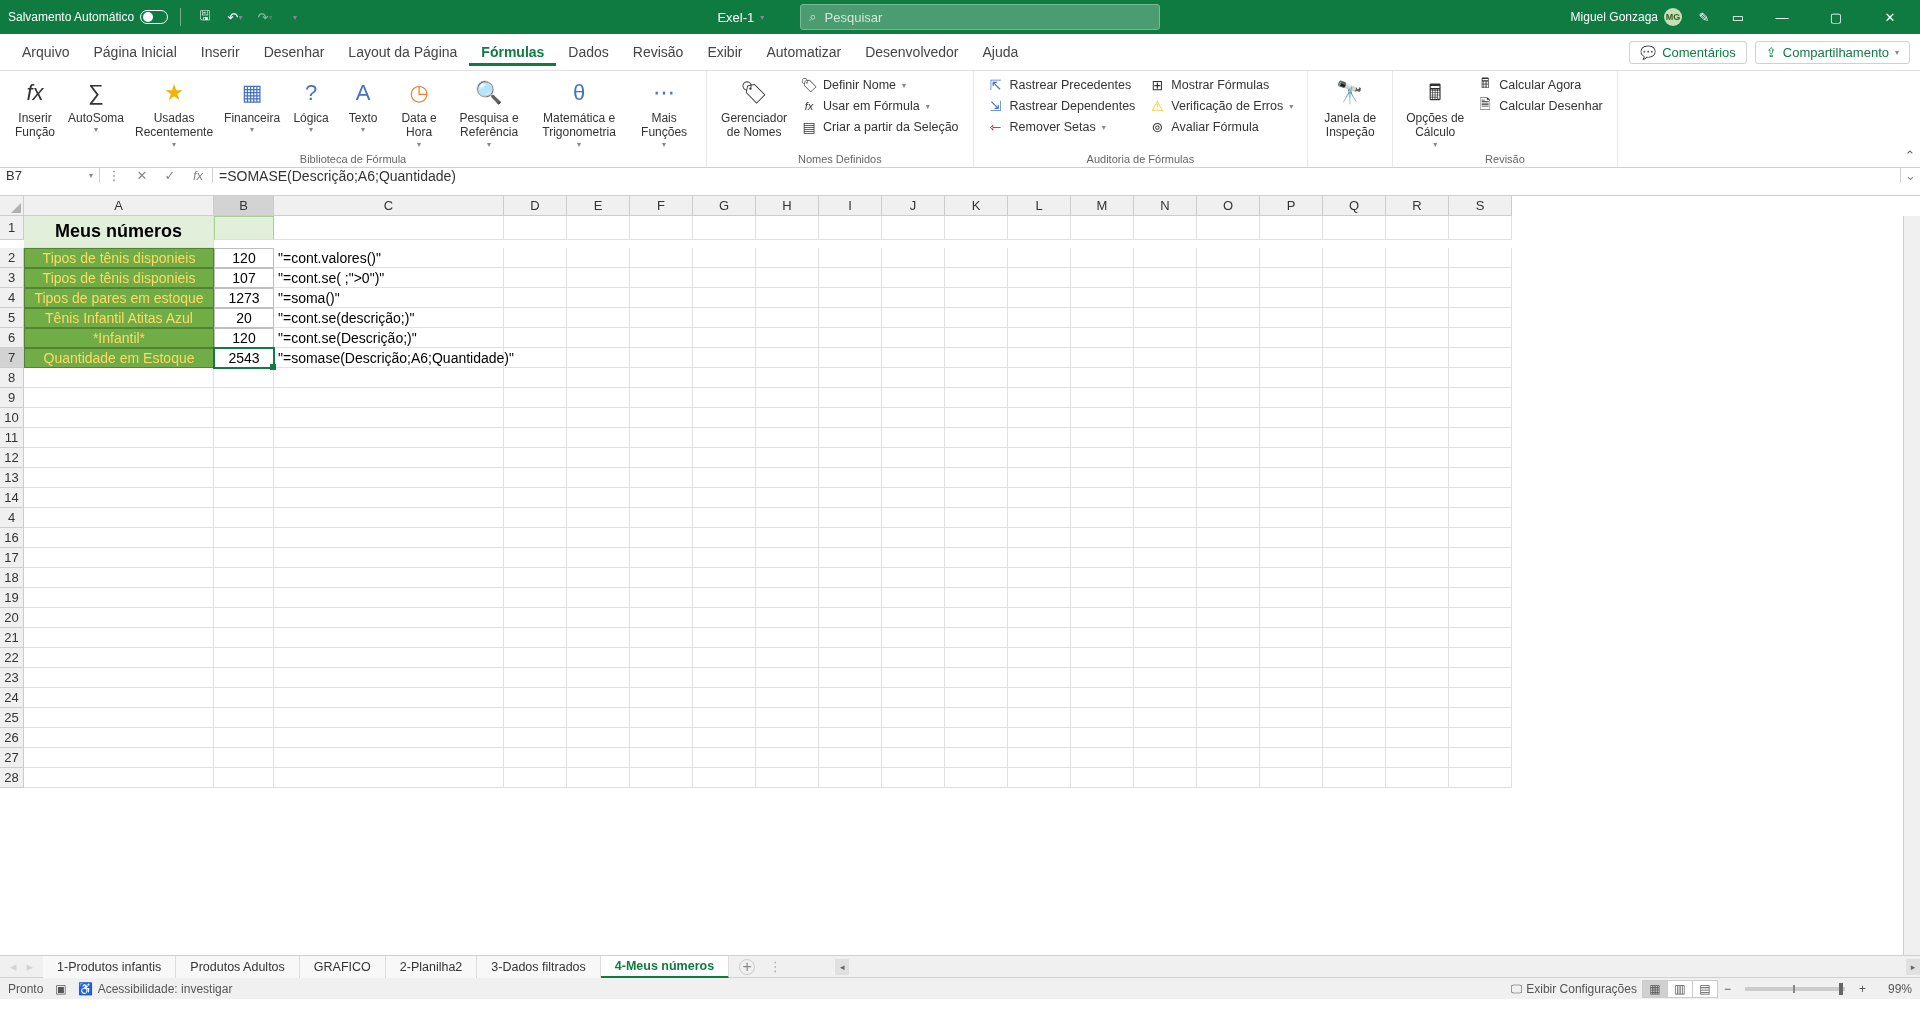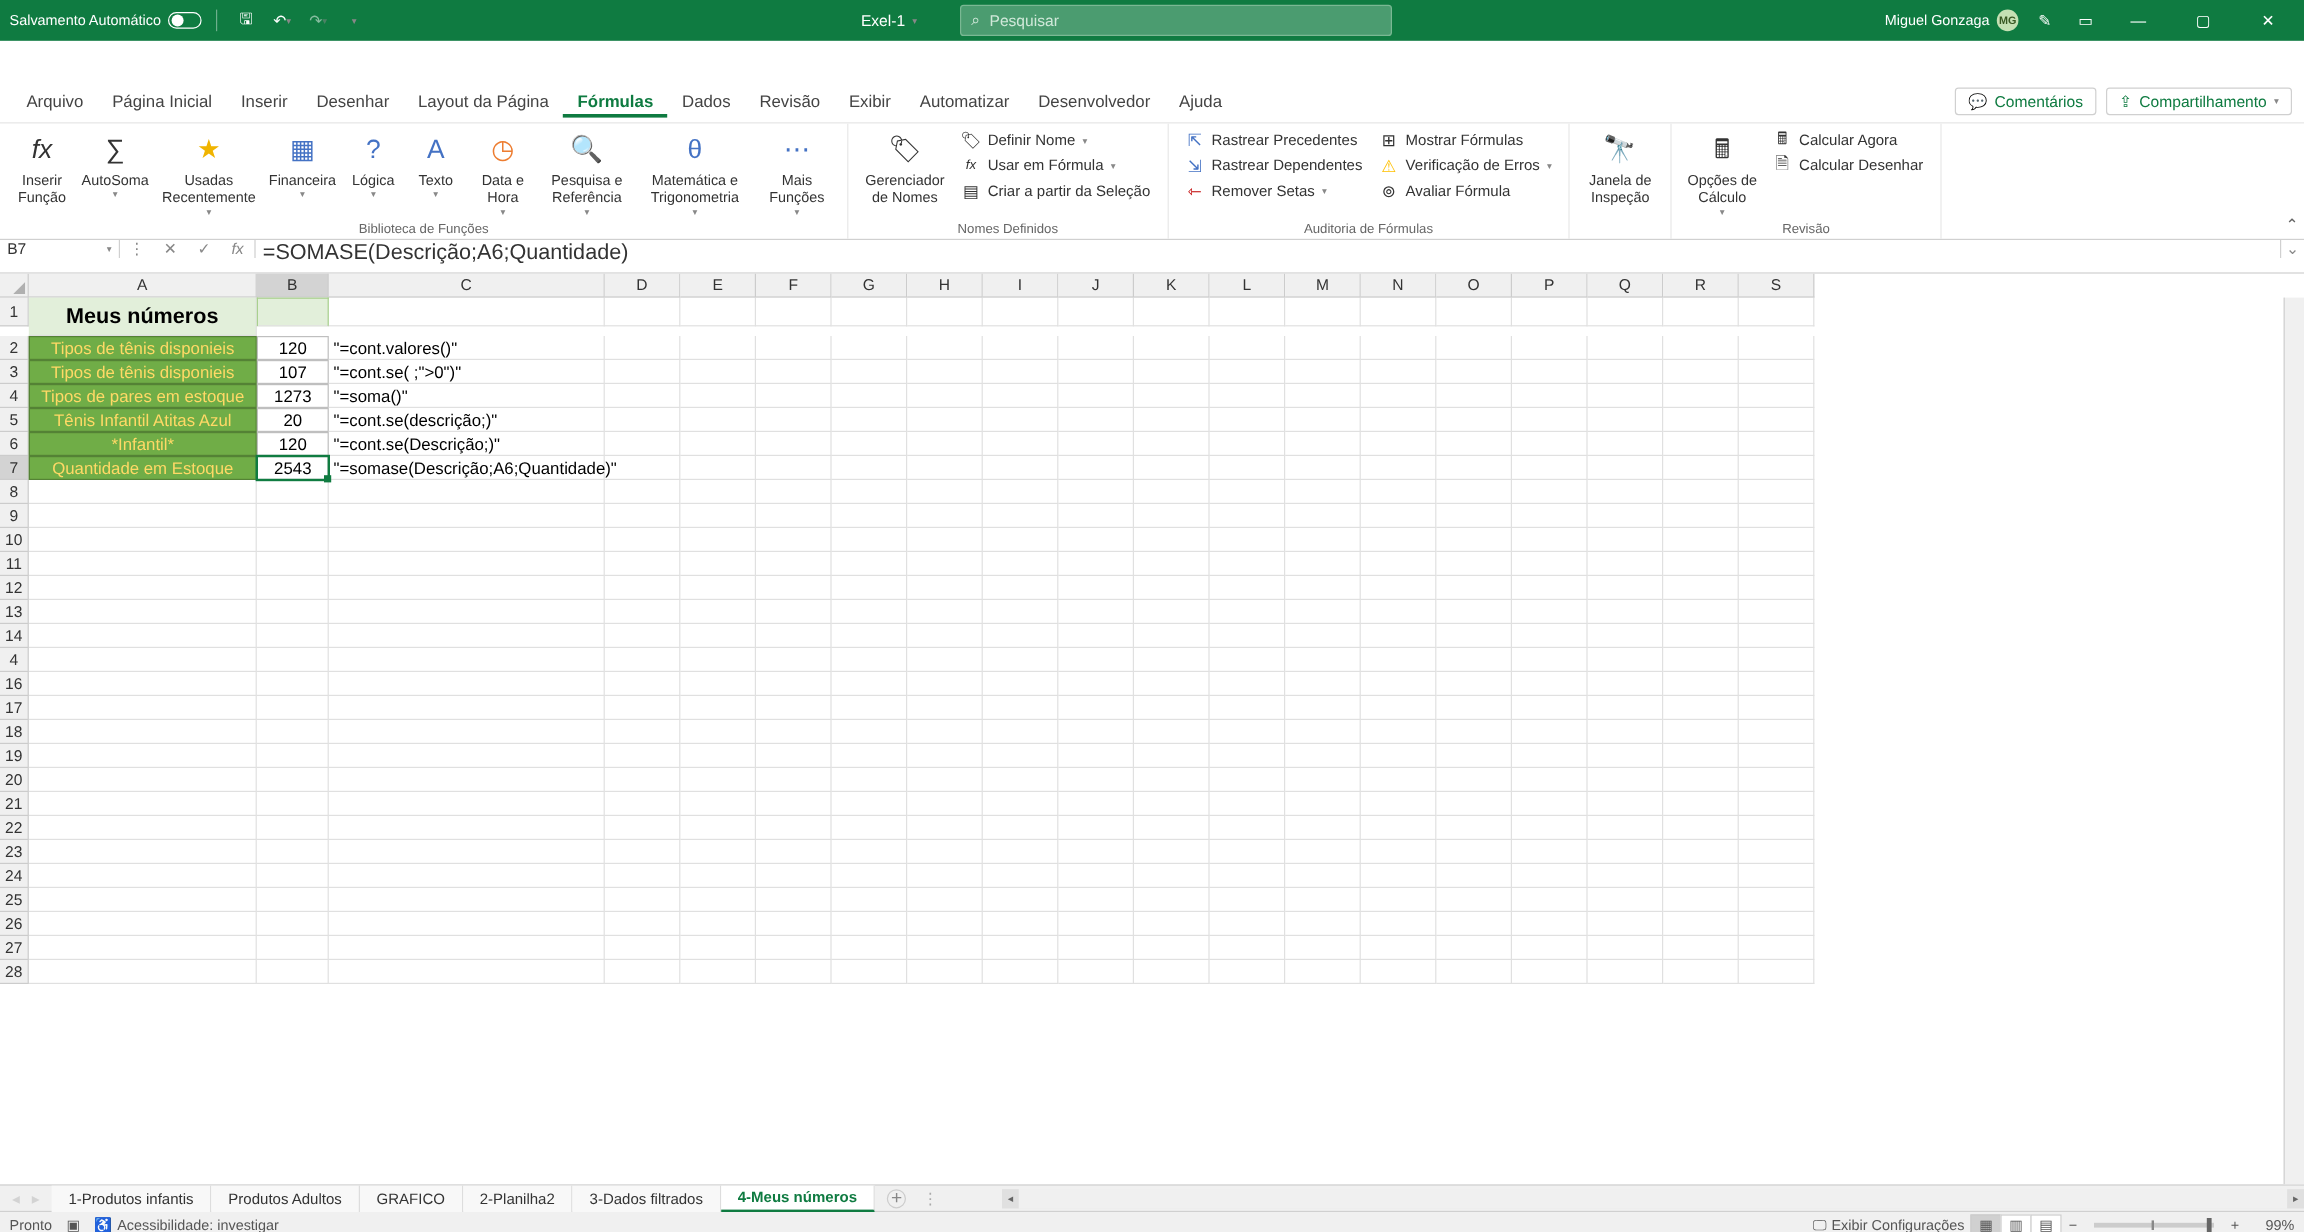--- a/index.html
+++ b/index.html
@@ -15,21 +15,21 @@
 .qat-btn { width: 24px; height: 24px; display:flex; align-items:center; justify-content:center; cursor:pointer; }
 .titlebar .center { flex: 1; display: flex; justify-content: center; align-items: center; gap: 36px; }
 .filename { display: flex; align-items: center; gap: 6px; font-size: 13px; }
 .searchbox { width: 360px; height: 26px; background: #4b9c70; border: 1px solid #7ab893; border-radius: 3px; display: flex; align-items: center; padding: 0 8px; gap: 8px; color: #d0e8d9; font-size: 13px; }
 .titlebar .right { display: flex; align-items: center; gap: 10px; }
 .user { display: flex; align-items: center; gap: 6px; font-size: 12px; }
 .avatar { width: 18px; height: 18px; border-radius: 50%; background: #c5e0b4; color: #385723; font-size: 9px; display:flex; align-items:center; justify-content:center; font-weight:600; }
 .win-btn { width: 44px; height: 34px; display:flex; align-items:center; justify-content:center; cursor:pointer; }
 
 
-.tabbar { height: 30px; background: #fff; display: flex; align-items: center; padding: 18px 10px; border-bottom: 1px solid #e0e0e0; margin-top: 32px; }
+.tabbar { height: 30px; background: #fff; display: flex; align-items: center; padding: 18px 10px; border-bottom: 1px solid #e0e0e0; }
 .tabbar .tab { padding: 6px 12px; font-size: 14px; color: #444; cursor:pointer; }
 .tabbar .tab.active { color: #0f7b41; font-weight: 600; border-bottom: 3px solid #0f7b41; padding-bottom: 3px; }
 .tabbar .spacer { flex: 1; }
 .share-btn { border: 1px solid #d0d0d0; border-radius: 3px; padding: 3px 10px; font-size: 13px; display:flex; align-items:center; gap:6px; color:#0f7b41; cursor:pointer; }
 
 
 .ribbon { height: 97px; background: #fff; display: flex; border-bottom: 1px solid #d0d0d0; }
 .group { border-right: 1px solid #e8e8e8; padding: 4px 8px 0; display: flex; flex-direction: column; }
 .group-content { flex: 1; display: flex; gap: 2px; }
 .group-label { text-align: center; font-size: 11px; color: #666; padding: 2px 0; }
@@ -39,21 +39,21 @@
 .hbtn-col { display: flex; flex-direction: column; gap: 1px; }
 .hbtn { display: flex; align-items: center; gap: 6px; padding: 2px 6px; font-size: 12.5px; color: #333; cursor:pointer; white-space:nowrap; }
 .hbtn .ico-sm { width: 16px; height: 16px; display:inline-flex; align-items:center; justify-content:center; font-size: 14px; }
 .ribbon-collapse { width: 20px; display:flex; align-items:flex-end; justify-content:center; padding-bottom:4px; color:#666; cursor:pointer; }
 
 
 .formulabar { height: 28px; border-bottom: 1px solid #d0d0d0; display: flex; align-items: flex-start; }
 .namebox { width: 100px; border-right: 1px solid #d0d0d0; padding: 0 6px; display:flex; align-items:center; font-size: 13px; justify-content: space-between; }
 .fb-btns { display:flex; align-items:center; border-right:1px solid #d0d0d0; }
 .fb-btn { width: 28px; display:flex; align-items:center; justify-content:center; color:#888; cursor:pointer; }
-.fb-input { flex:1; padding: 0 6px; display:flex; align-items:center; font-size: 18px; }
+.fb-input { flex:1; padding: 0 6px; display:flex; align-items:center; font-size: 14px; }
 .fb-expand { width: 20px; display:flex; align-items:center; justify-content:center; color:#888; cursor:pointer; border-left:1px solid #d0d0d0; }
 
 
 .grid-wrap { position: relative; height: 759px; overflow: hidden; }
 .grid { display: grid; }
 .corner { position: sticky; top:0; left:0; background:#f0f0f0; border-right:1px solid #ccc; border-bottom:1px solid #ccc; display:flex; align-items:flex-end; justify-content:flex-end; }
 .corner svg { margin: 2px; }
 .colhead { background:#f0f0f0; border-right:1px solid #ccc; border-bottom:1px solid #ccc; text-align:center; font-size:13px; color:#333; height:20px; line-height:20px; }
 .colhead.sel { background:#d3d3d3; }
 .rowhead { background:#f0f0f0; border-right:1px solid #ccc; border-bottom:1px solid #ccc; text-align:center; font-size:13px; color:#333; }
@@ -204,21 +204,21 @@
           <span class="ico" style="color:#4472c4">θ</span>
           <span style="max-width:90px">Matemática e Trigonometria</span>
           <span class="drop-caret">▾</span>
         </div>
       <div class="vbtn">
           <span class="ico" style="color:#4472c4">⋯</span>
           <span style="max-width:60px">Mais Funções</span>
           <span class="drop-caret">▾</span>
         </div>
     </div>
-    <div class="group-label">Biblioteca de Funções</div>
+    <div class="group-label">Biblioteca de Fórmula</div>
   </div>
 
   <div class="group">
     <div class="group-content">
       <div class="vbtn">
           <span class="ico">🏷</span>
           <span style="max-width:70px">Gerenciador de Nomes</span>
         </div>
       <div class="hbtn-col">
         <div class="hbtn">

